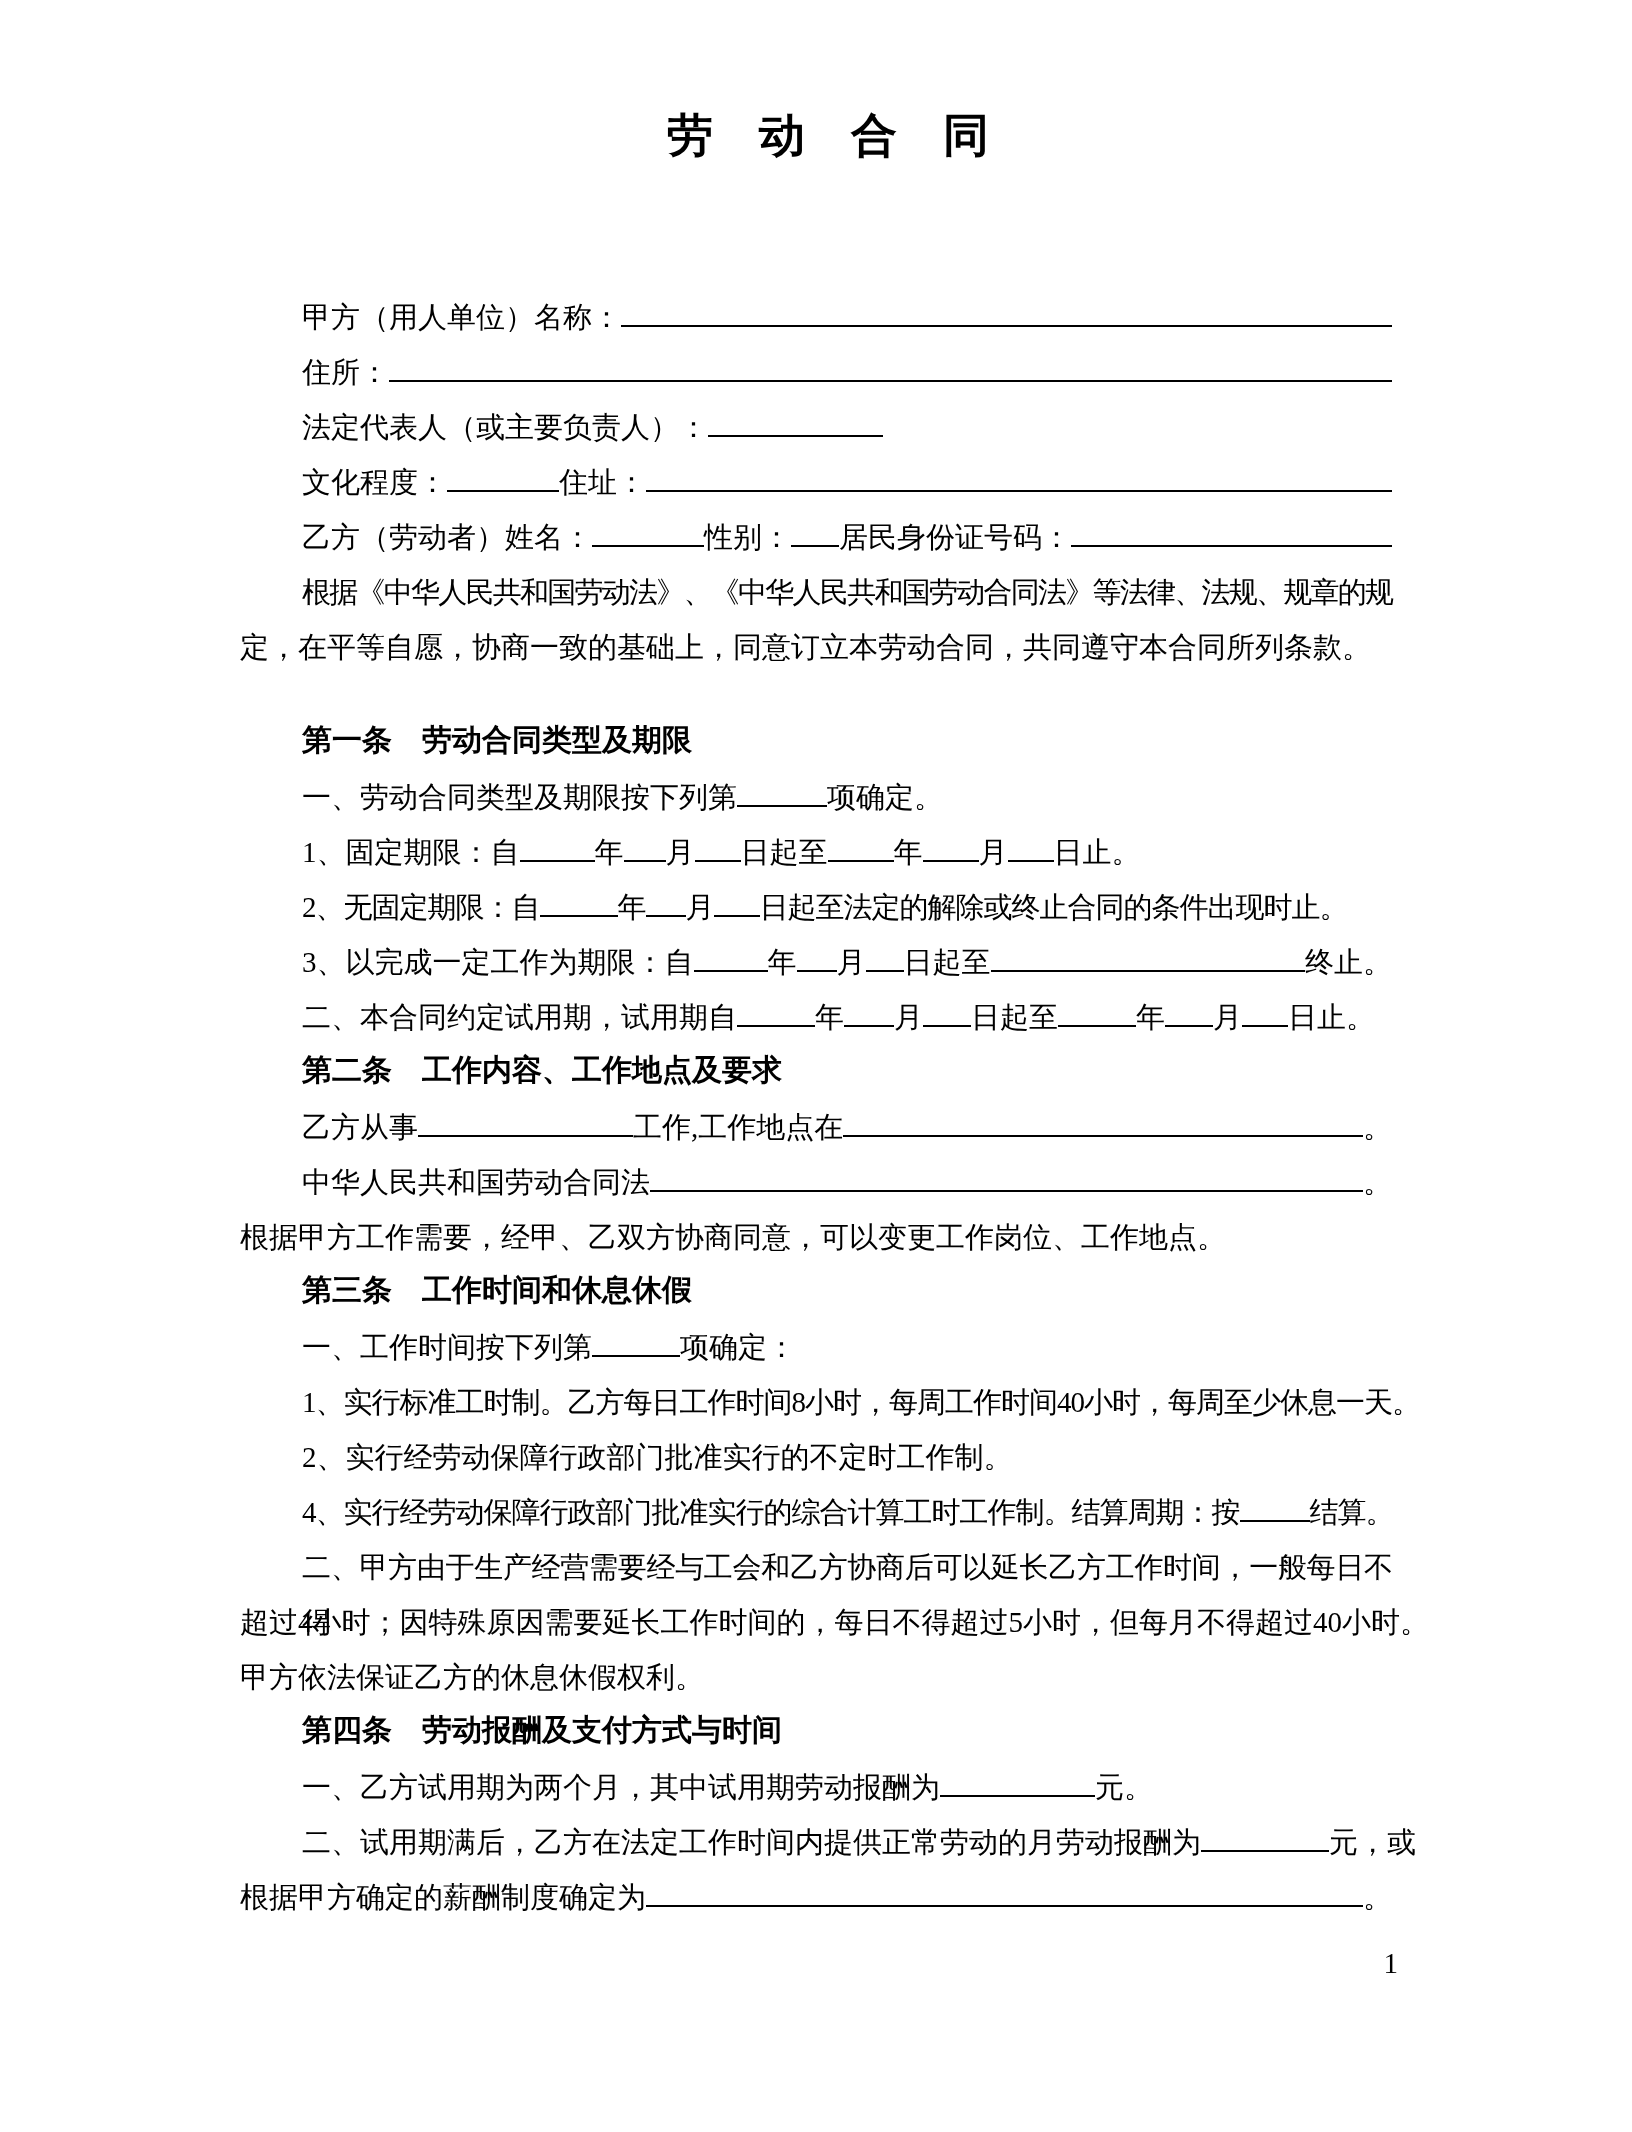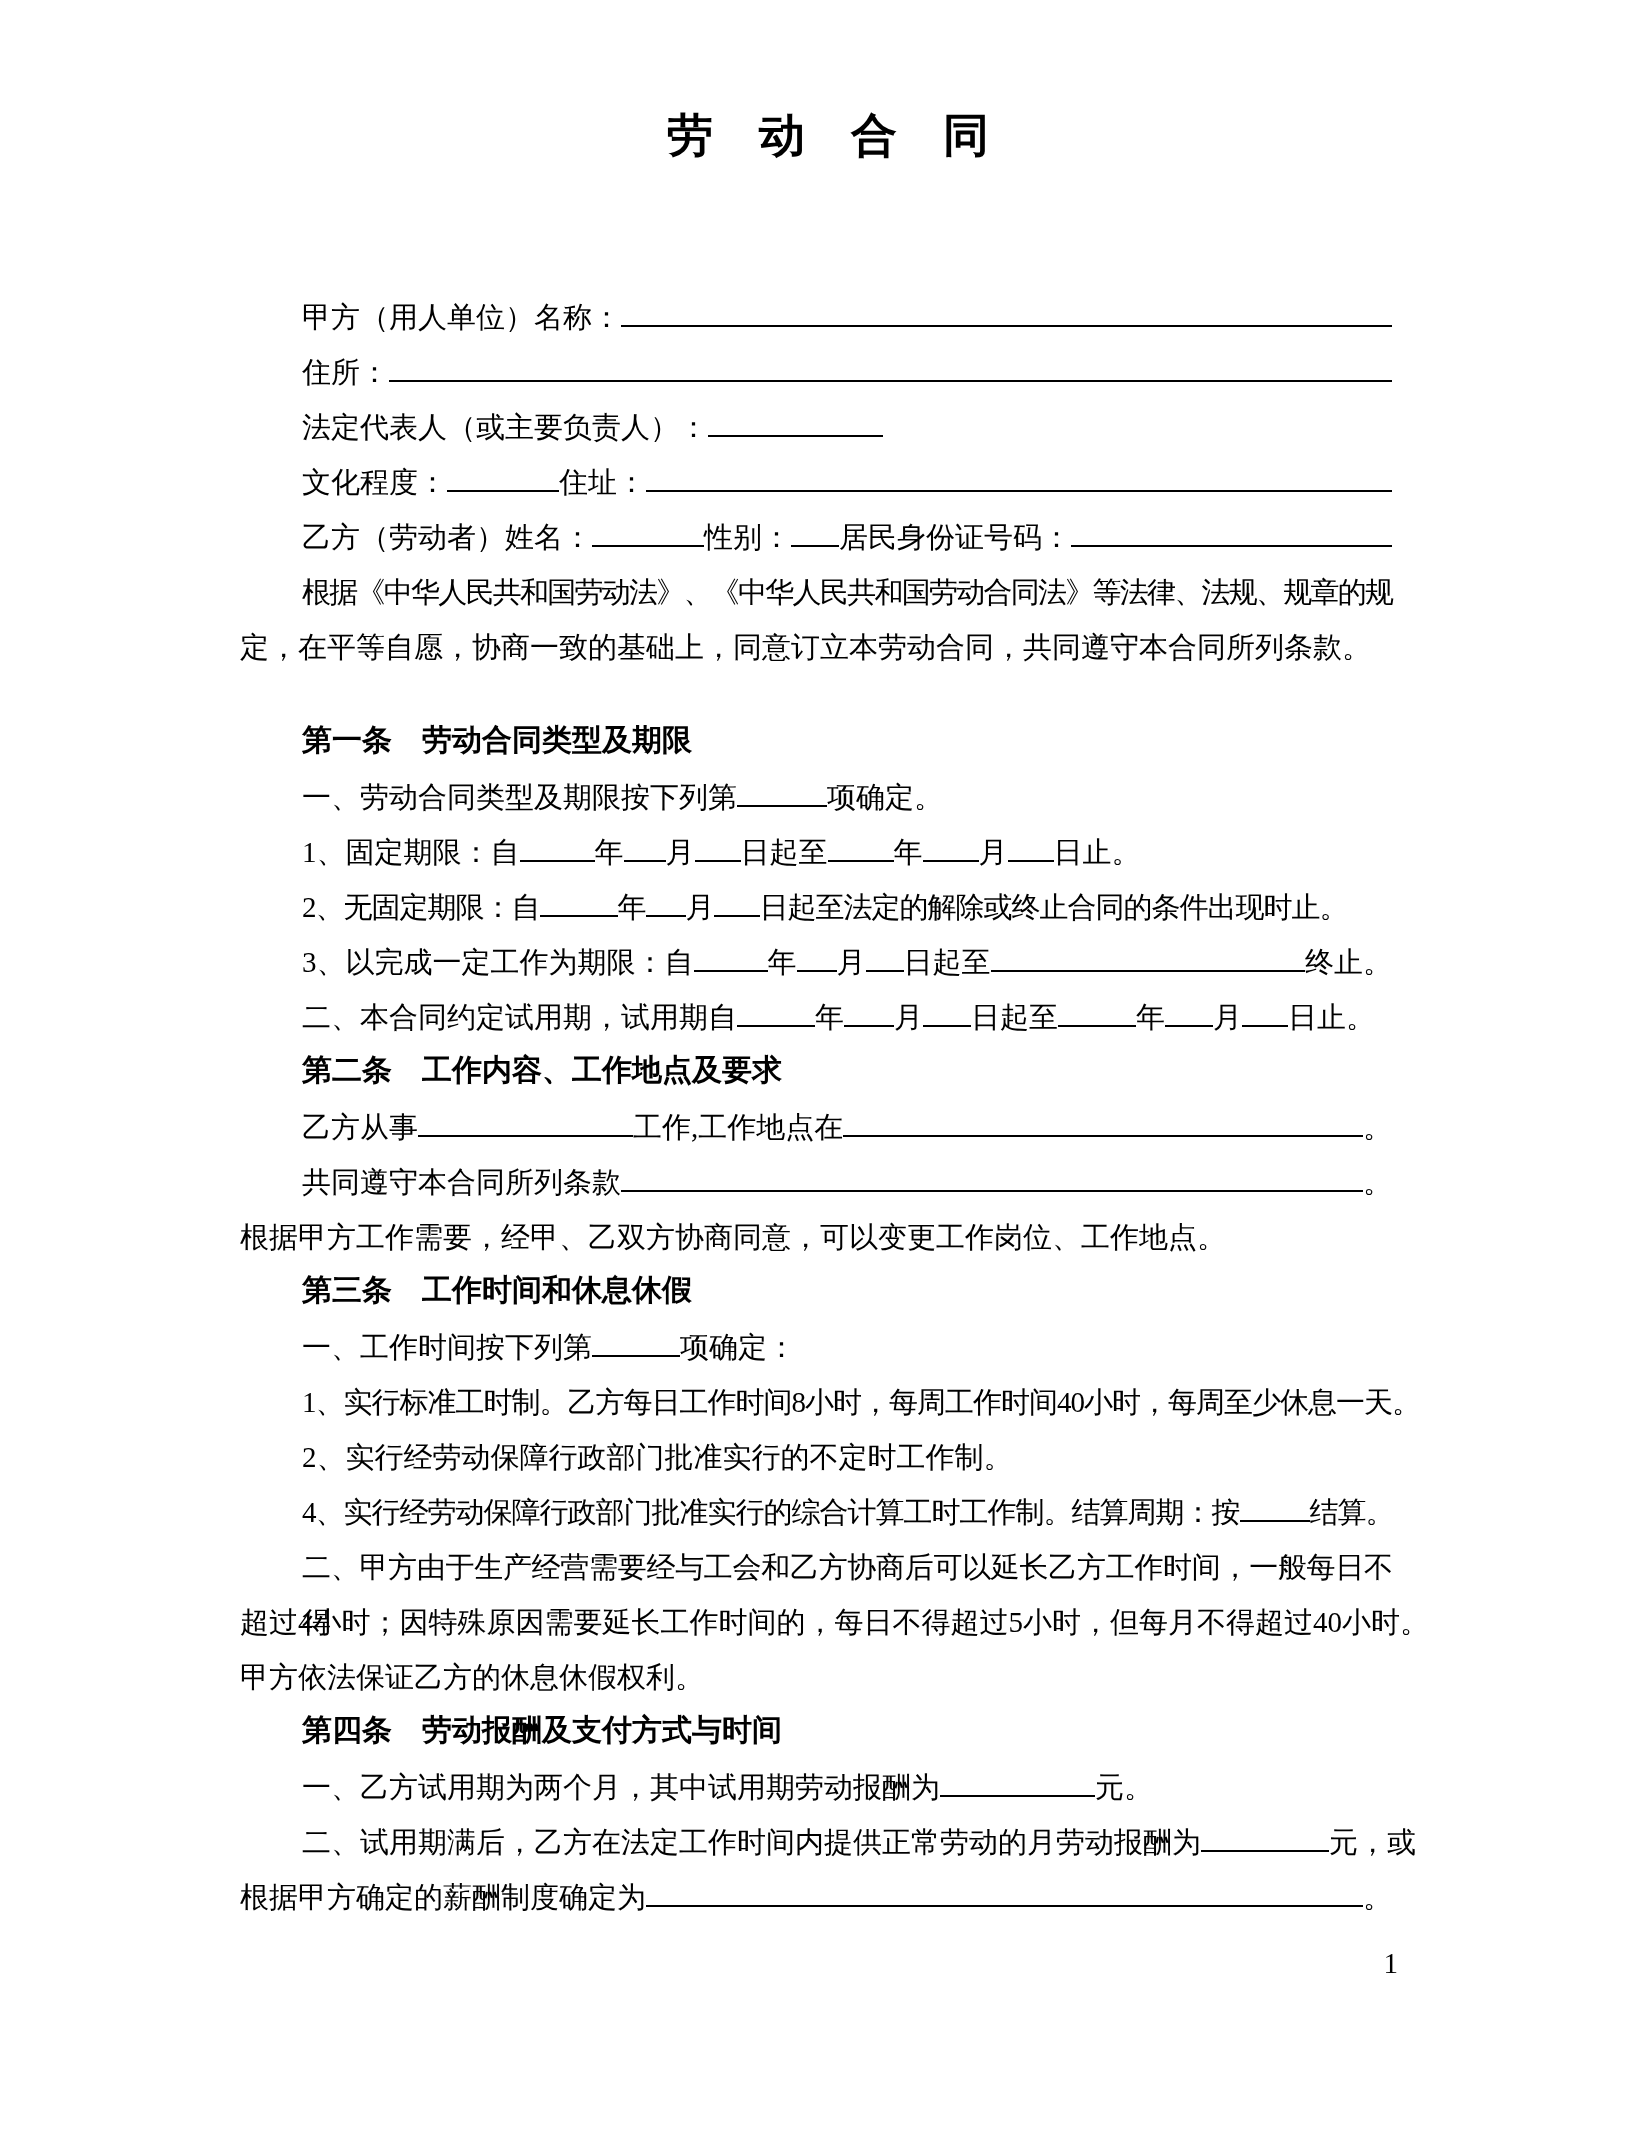--- a/index.html
+++ b/index.html
@@ -144,21 +144,21 @@
         <span class="seg">第二条　工作内容、工作地点及要求</span>
       </div>
       <div class="line indent">
         <span class="seg">乙方从事</span>
         <span class="blank" style="width: 215px;"></span>
         <span class="seg">工作,工作地点在</span>
         <span class="blank fill"></span>
         <span class="seg">。</span>
       </div>
       <div class="line indent">
-        <span class="seg">共同遵守本合同所列条款</span>
+        <span class="seg">中华人民共和国劳动合同法</span>
         <span class="blank fill"></span>
         <span class="seg">。</span>
       </div>
       <div class="line">
         <span class="seg">根据甲方工作需要，经甲、乙双方协商同意，可以变更工作岗位、工作地点。</span>
       </div>
       <div class="line heading indent">
         <span class="seg">第三条　工作时间和休息休假</span>
       </div>
       <div class="line indent">

